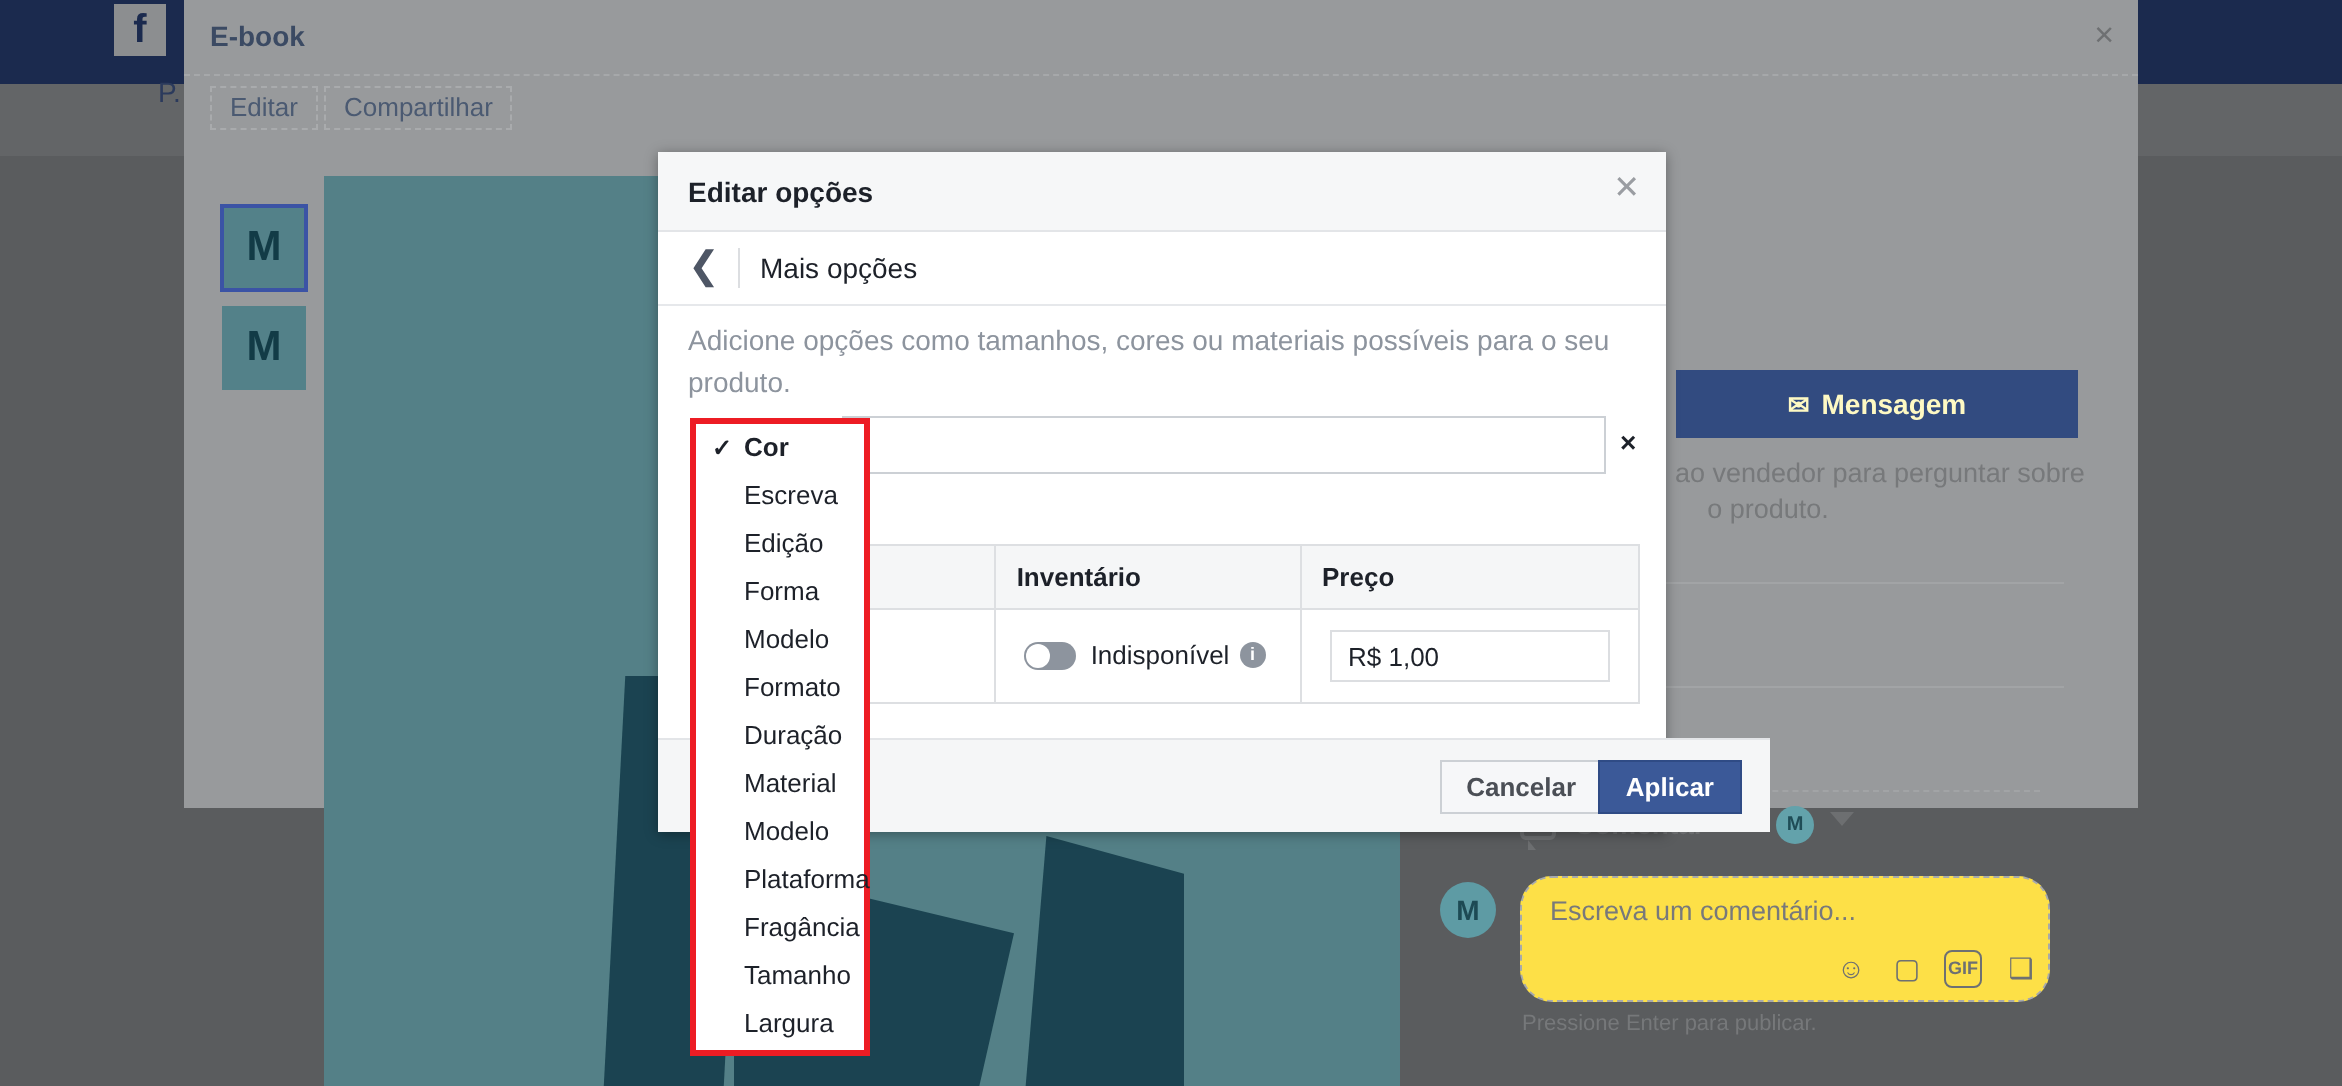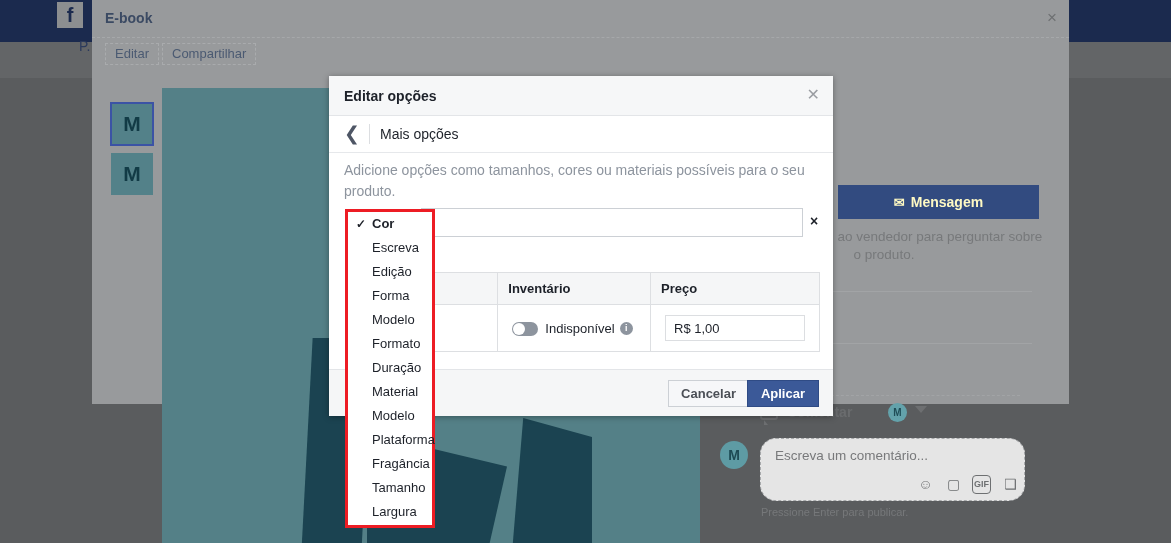--- a/index.html
+++ b/index.html
@@ -138,21 +138,21 @@
   #comment-compose {
     position:absolute; left:20px; top:350px; width:330px; height:90px;
   }
   #compose-avatar {
     position:absolute; left:0px; top:3px; width:28px; height:28px;
     border-radius:50%; background:#5e9ba4; color:#1d4a54;
     font-size:14px; font-weight:bold; text-align:center; line-height:28px;
   }
   #compose-box {
     position:absolute; left:40px; top:0px; width:265px; height:63px;
-    border:1px dashed #a8aaac; border-radius:16px; background:#e5e5e5;
+    border:1px dashed #a8aaac; border-radius:16px; background:#fde047;
   }
   #compose-placeholder {
     position:absolute; left:14px; top:9px;
     font-size:13.5px; color:#78797b;
   }
   .compose-icon {
     position:absolute; top:36px; width:19px; height:19px;
     color:#6e7072; font-size:14px; text-align:center; line-height:19px;
     cursor:pointer;
   }
@@ -251,21 +251,21 @@
     text-align:center; line-height:13px; margin-left:5px;
     vertical-align:middle; cursor:pointer;
   }
   .price-input {
     width:140px; height:26px; border:1px solid #dcdee1; background:#fff;
     font-size:13px; color:#1d2129; padding:0 8px;
     font-family:"Liberation Sans", sans-serif;
   }
 
   #inner-footer {
-    position:absolute; left:0; bottom:0; width:504px; height:47px;
+    position:absolute; left:0; bottom:0; width:556px; height:47px;
     background:#f5f6f7; border-top:1px solid #e3e5e8;
   }
   #btn-cancelar {
     position:absolute; right:84px; top:10px; height:27px;
     background:#f6f7f9; border:1px solid #ccd0d5; color:#4b4f56;
     font-size:13px; font-weight:bold; padding:0 12px; cursor:pointer;
     font-family:"Liberation Sans", sans-serif;
   }
   #btn-aplicar {
     position:absolute; right:14px; top:10px; height:27px;

